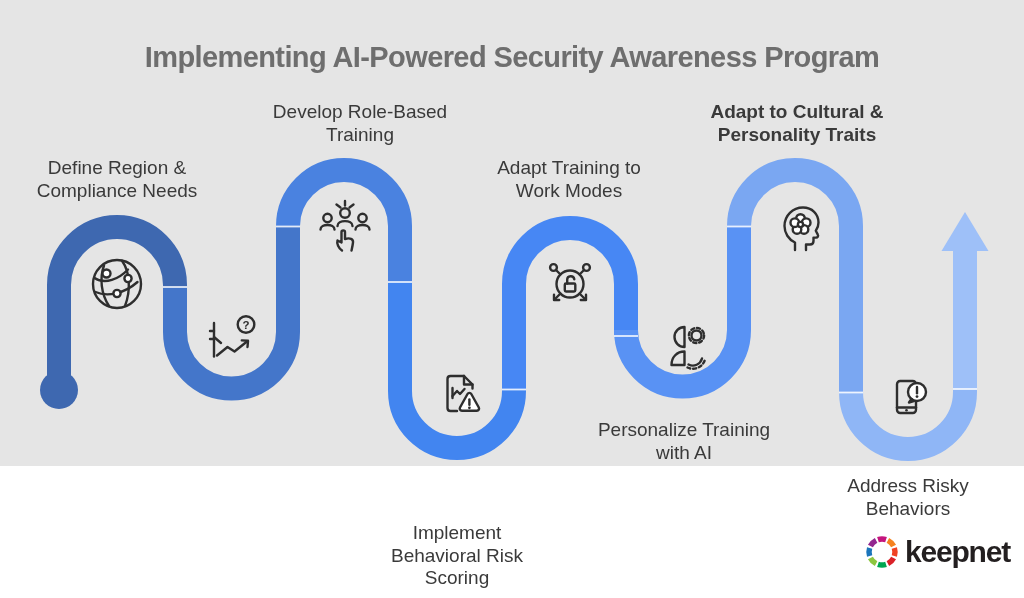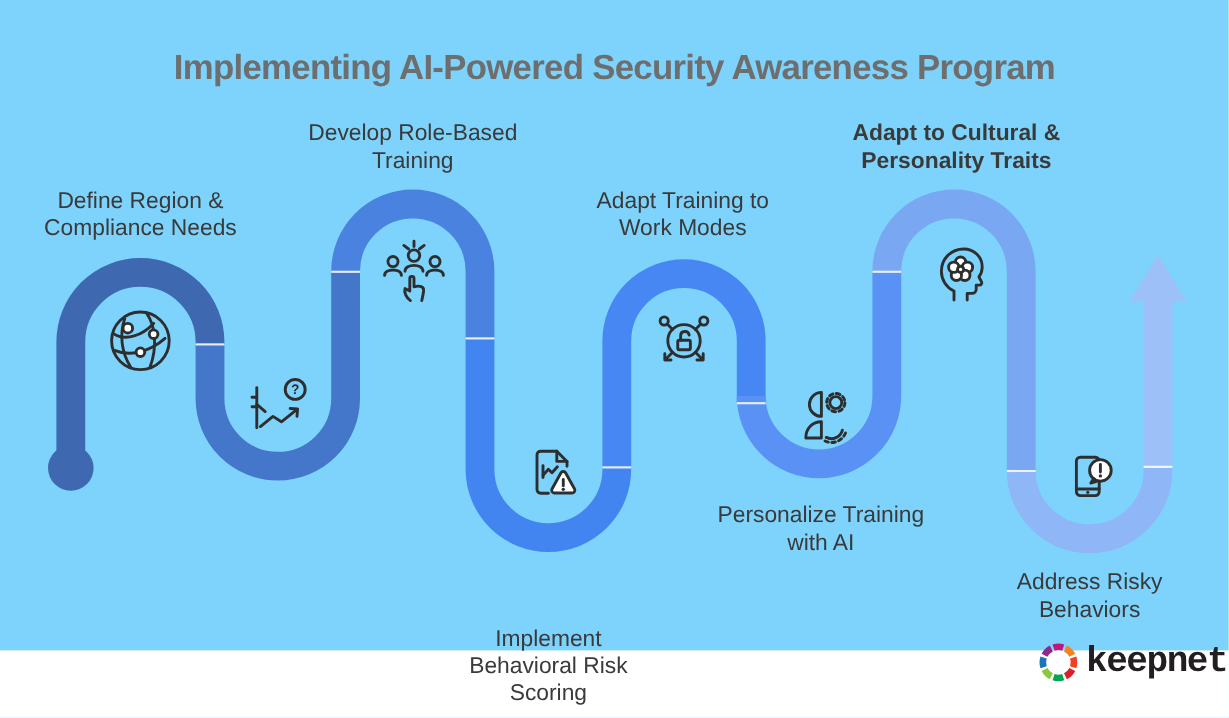--- a/index.html
+++ b/index.html
@@ -1,30 +1,30 @@
 <!DOCTYPE html>
 <html><head>
 <meta charset="utf-8">
 <style>
   html,body{margin:0;padding:0;background:#fff;}
   body{width:1024px;height:598px;overflow:hidden;font-family:"Liberation Sans",sans-serif;}
-  .canvas{position:relative;width:1024px;height:542px;background:#7dd3fc;}
+  .canvas{position:relative;width:1024px;height:466px;background:#e5e5e5;}
   .title{position:absolute;top:41px;left:0;width:100%;text-align:center;
          font-size:29px;font-weight:700;color:#6E6E6E;letter-spacing:-0.6px;}
   .path-svg{position:absolute;left:0;top:0;}
   .tube{fill:none;stroke-width:24;stroke-linecap:butt;}
   .seam{stroke:#ffffff;stroke-width:1.8;opacity:0.85;fill:none;}
   .step-label{position:absolute;transform:translateX(-50%);text-align:center;
               font-size:19px;line-height:22.5px;color:#3A3A3A;white-space:pre-line;width:300px;}
   .icon{position:absolute;}
   .icon .ln{stroke:#2E2E2E;stroke-width:2.4;fill:none;stroke-linecap:round;stroke-linejoin:round;}
   .icon .lnf{stroke:#2E2E2E;stroke-width:2.4;fill:#ffffff;stroke-linecap:round;stroke-linejoin:round;}
   .icon .fl{fill:#2E2E2E;stroke:none;}
   .icon .qm{font-family:"Liberation Sans",sans-serif;font-size:11.5px;font-weight:700;fill:#2E2E2E;}
-  .logo{position:absolute;left:862px;top:532px;display:flex;align-items:center;gap:3px;font-family:Liberation Mono, monospace;}
+  .logo{position:absolute;left:862px;top:532px;display:flex;align-items:center;gap:3px;}
   .logo .mark{stroke-width:5.5;fill:none;stroke-linecap:butt;}
   .wordmark{font-size:30px;font-weight:700;color:#231F20;letter-spacing:-1.2px;}
 </style>
 </head>
 <body>
 
 <div class="canvas">
 
   <div class="title">Implementing AI-Powered Security Awareness Program</div>
 
@@ -47,21 +47,21 @@
       <path class="seam" d="M502,389.5 H526"></path>
       <path class="seam" d="M614,336 H638"></path>
       <path class="seam" d="M727,226.5 H751"></path>
       <path class="seam" d="M839,392.5 H863"></path>
       <path class="seam" d="M953,389 H977"></path>
     </g>
   </svg>
 
   <div class="step-label" style="left:117px;top:157px;">Define Region &amp;
 Compliance Needs</div>
-  <div class="step-label" style="left:344px;top:101px;">Develop Role-Based
+  <div class="step-label" style="left:360px;top:101px;">Develop Role-Based
 Training</div>
   <div class="step-label" style="left:457px;top:474px;margin-top:48px;">Implement
 Behavioral Risk
 Scoring</div>
   <div class="step-label" style="left:569px;top:157px;">Adapt Training to
 Work Modes</div>
   <div class="step-label" style="left:684px;top:419px;">Personalize Training
 with AI</div>
   <div class="step-label" style="left:797px;top:101px;font-weight:bold;">Adapt to Cultural &amp;
 Personality Traits</div>

